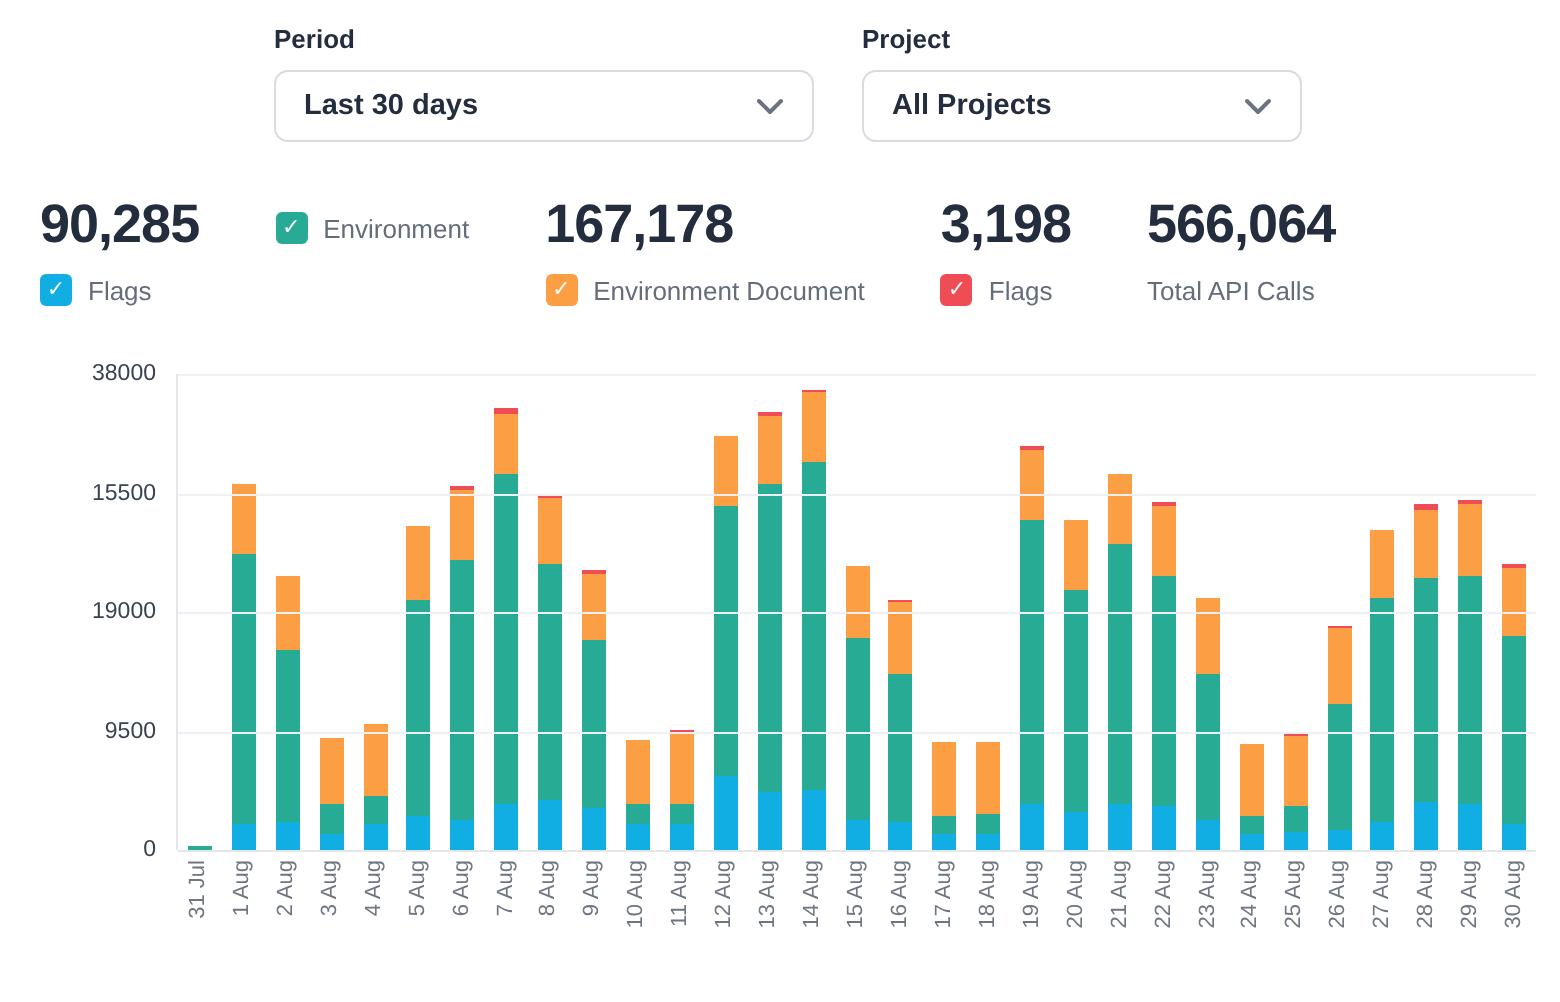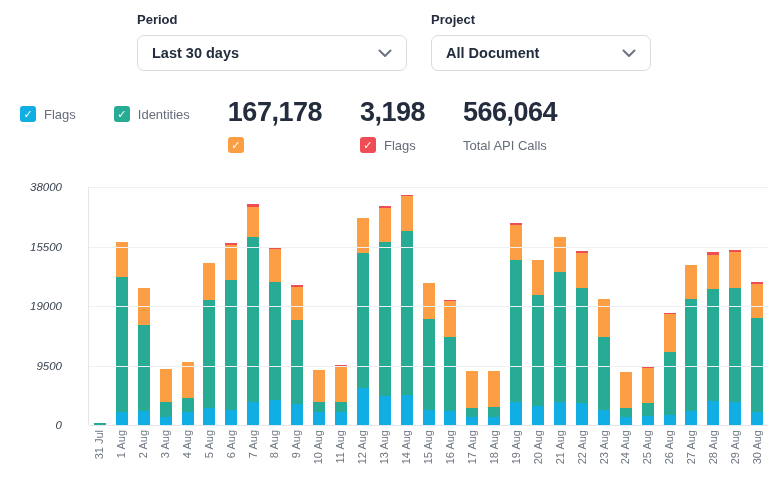--- a/index.html
+++ b/index.html
@@ -25,21 +25,21 @@
   .stat-label-row { display: flex; align-items: center; gap: 8px; margin-top: 9px; height: 16px; }
   .checkbox {
     width: 16px; height: 16px; border-radius: 3px; color: #fff; font-size: 11px;
     line-height: 16px; text-align: center; display: inline-block; cursor: pointer; flex: 0 0 16px;
   }
   .stat-label { font-size: 13px; color: #656d7b; white-space: nowrap; }
 
   
   .chart { display: flex; margin-top: 34px; }
   .y-axis { width: 68px; position: relative; height: 238px; flex: 0 0 68px; }
-  .y-tick { position: absolute; right: 26px; transform: translateY(-50%); font-size: 11.5px; font-weight: 500; color: #39434f; font-style: italic; }
+  .y-tick { position: absolute; right: 10px; transform: translateY(-50%); font-size: 11.5px; font-weight: 500; color: #39434f; }
   .plot-wrap { flex: 1; min-width: 0; }
   .plot { position: relative; height: 238px; border-left: 1px solid #e2e5e9; }
   .gridline { position: absolute; left: 0; right: 0; height: 1px; background: #eef0f3; }
   .gridline.zero { background: #e3e6ea; }
   .bars { position: absolute; left: 0; right: 0; top: 0; bottom: 0; display: flex; }
   .bar-col { flex: 1; position: relative; }
   .bar-stack { position: absolute; bottom: 0; left: 50%; transform: translateX(-50%); width: 12px; display: flex; flex-direction: column-reverse; }
   .seg { width: 100%; }
   .x-labels { display: flex; margin-top: 5px; }
   .x-label-col { flex: 1; display: flex; justify-content: center; align-items: flex-start; }
@@ -58,47 +58,49 @@
         <span class="chevron">
           <svg width="14" height="9" viewBox="0 0 14 9">
               <path d="M1.5 1.5l5.5 5.5 5.5-5.5" stroke="#6b7280" stroke-width="2" fill="none" stroke-linecap="round" stroke-linejoin="round"></path>
             </svg>
         </span>
       </div>
     </div>
     <div>
       <div class="filter-label">Project</div>
       <div class="select select-project">
-        <span>All Document</span>
+        <span>All Projects</span>
         <span class="chevron">
           <svg width="14" height="9" viewBox="0 0 14 9">
               <path d="M1.5 1.5l5.5 5.5 5.5-5.5" stroke="#6b7280" stroke-width="2" fill="none" stroke-linecap="round" stroke-linejoin="round"></path>
             </svg>
         </span>
       </div>
     </div>
   </div>
 
   <div class="stats">
       <div class="stat">
+        <div class="stat-value">90,285</div>
         <div class="stat-label-row">
           <span class="checkbox" style="background: rgb(16, 174, 226);">✓</span>
           <span class="stat-label">Flags</span>
         </div>
       </div>
       <div class="stat">
         <div class="stat-label-row">
           <span class="checkbox" style="background: rgb(39, 171, 149);">✓</span>
-          <span class="stat-label">Identities</span>
+          <span class="stat-label">Environment</span>
         </div>
       </div>
       <div class="stat">
         <div class="stat-value">167,178</div>
         <div class="stat-label-row">
           <span class="checkbox" style="background: rgb(252, 158, 68);">✓</span>
+          <span class="stat-label">Environment Document</span>
         </div>
       </div>
       <div class="stat">
         <div class="stat-value">3,198</div>
         <div class="stat-label-row">
           <span class="checkbox" style="background: rgb(239, 77, 86);">✓</span>
           <span class="stat-label">Flags</span>
         </div>
       </div>
       <div class="stat">

